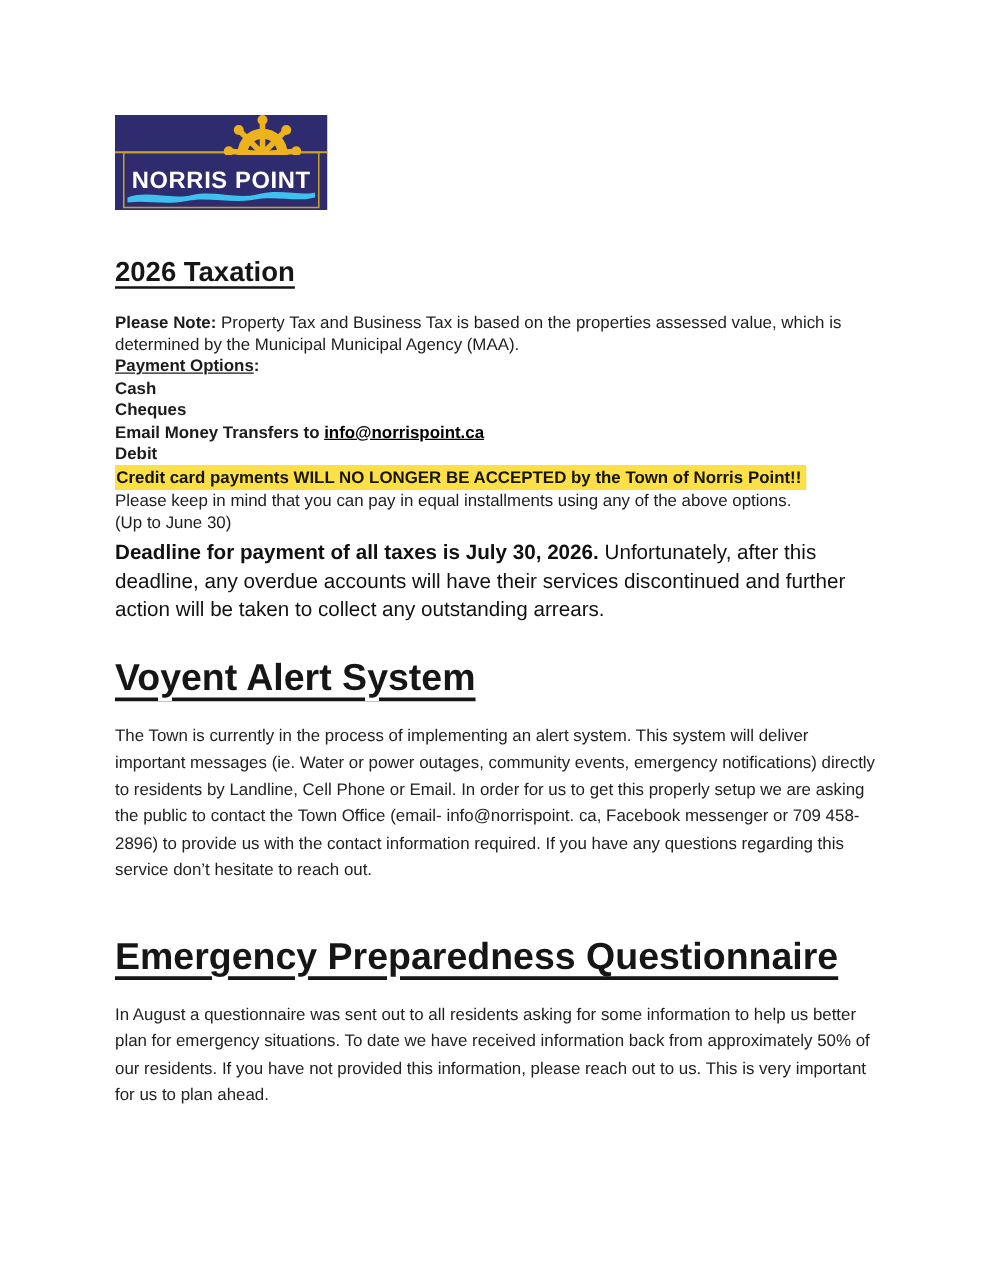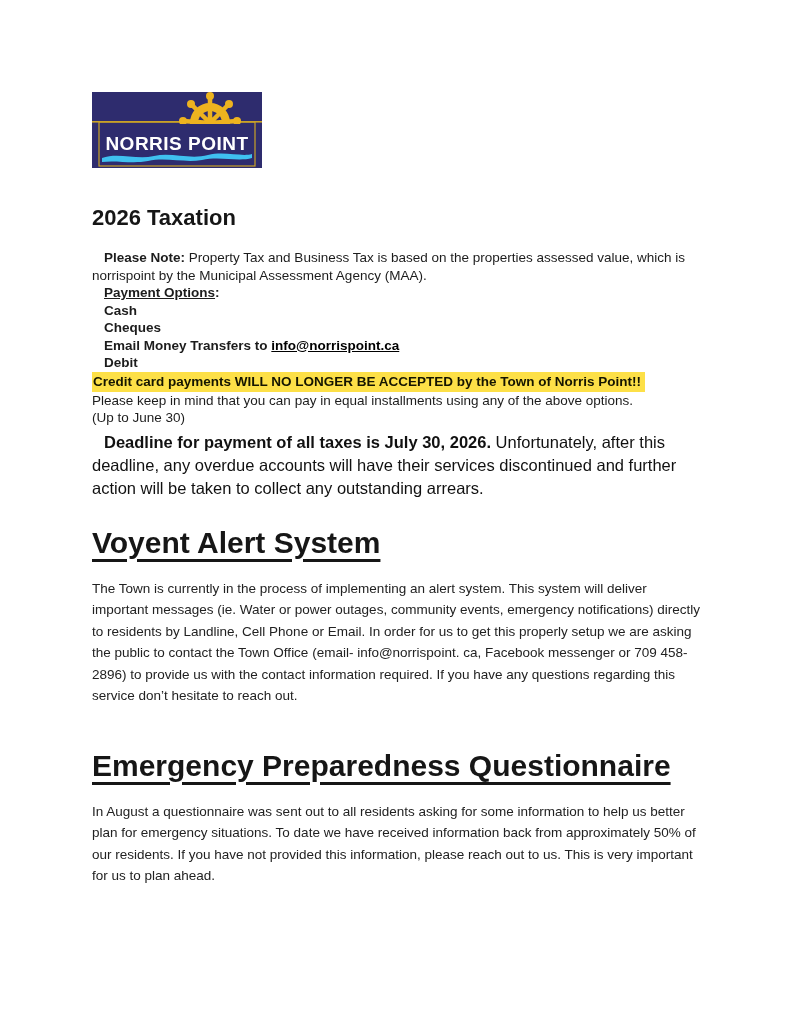--- a/index.html
+++ b/index.html
@@ -16,34 +16,34 @@
   .logo { display: block; width: 170px; height: 76px; }
   .logo-wordmark {
     font-family: "Liberation Sans", sans-serif;
     font-weight: bold; font-size: 19px; letter-spacing: 0.5px;
   }
 
   
   h1, h2 { font-weight: bold; color: #161616; }
   h1.section-h {
     font-size: 22px; margin: 36px 0 0 0; line-height: 28px;
-    text-decoration-thickness: 2px; text-underline-offset: 4px;
+    text-decoration: underline; text-decoration-thickness: 2px; text-underline-offset: 4px;
     width: -moz-fit-content; width: fit-content;
   }
   h2.section-h {
     font-size: 30px; margin: 26px 0 0 0; line-height: 33px;
     text-decoration: underline; text-decoration-thickness: 2.5px; text-underline-offset: 6px;
     width: -moz-fit-content; width: fit-content;
   }
   h2.section-h.big-gap { margin-top: 42px; text-decoration: underline; }
 
   
   .tax-block { margin-top: 17px; font-size: 13.5px; line-height: 17.5px; }
   .tax-line { min-height: 17.5px; }
-  .b { font-weight: bold; margin-left: 12px; }
+  .b { font-weight: bold; }
   .u-label { text-decoration: underline; }
   .email-link {
     color: #000000; font-weight: bold; text-decoration: underline; cursor: pointer;
   }
   .warn {
     display: inline-block; background: #fde047; color: #151500;
     font-weight: bold; 
     padding: 1px 4px 2px 1px; line-height: 17px;
   }
   .deadline { margin-top: 4px; font-size: 16.5px; line-height: 23px; color: #111111; }
@@ -85,21 +85,21 @@
     <text x="85" y="58" text-anchor="middle" fill="#ffffff" class="logo-wordmark">NORRIS POINT</text>
 
     <path fill="#3fc1f0" d="M10 66 C 26 60, 44 68, 62 64 C 80 60, 98 68, 116 63 C 132 59, 150 65, 160 62 L 160 66 C 146 70, 128 64, 110 68 C 92 71, 74 65, 56 69 C 40 72, 24 68, 10 70 Z"></path>
   </svg>
 
   <h1 class="section-h">2026 Taxation</h1>
 
   <div class="tax-block">
     <div class="tax-line">
       <span class="b">Please Note:</span>
-      <span>Property Tax and Business Tax is based on the properties assessed value, which is norrispoint by the Municipal Assessment Agency (MAA).</span>
+      <span>Property Tax and Business Tax is based on the properties assessed value, which is determined by the Municipal Municipal Agency (MAA).</span>
     </div>
     <div class="tax-line b">
       <span class="u-label">Payment Options</span><span>:</span>
     </div>
     <div class="tax-line b">Cash</div>
     <div class="tax-line b">Cheques</div>
     <div class="tax-line">
       <span class="b">Email Money Transfers to</span>
       <a class="email-link">info@norrispoint.ca</a>
     </div>

